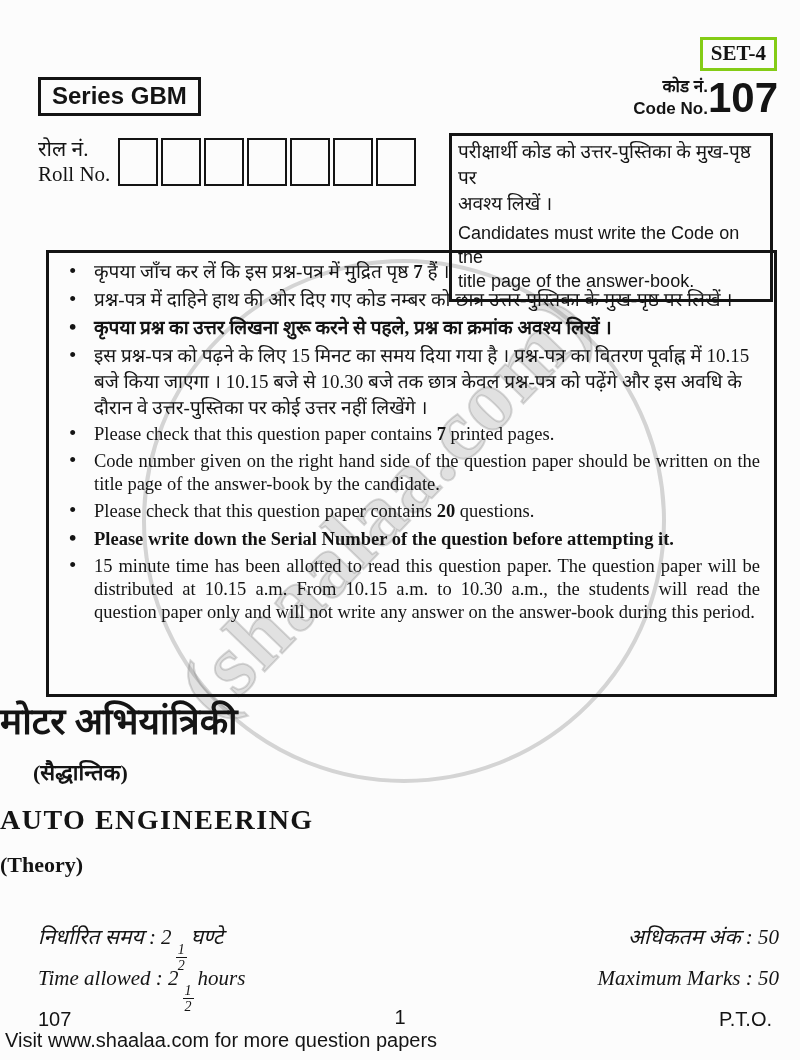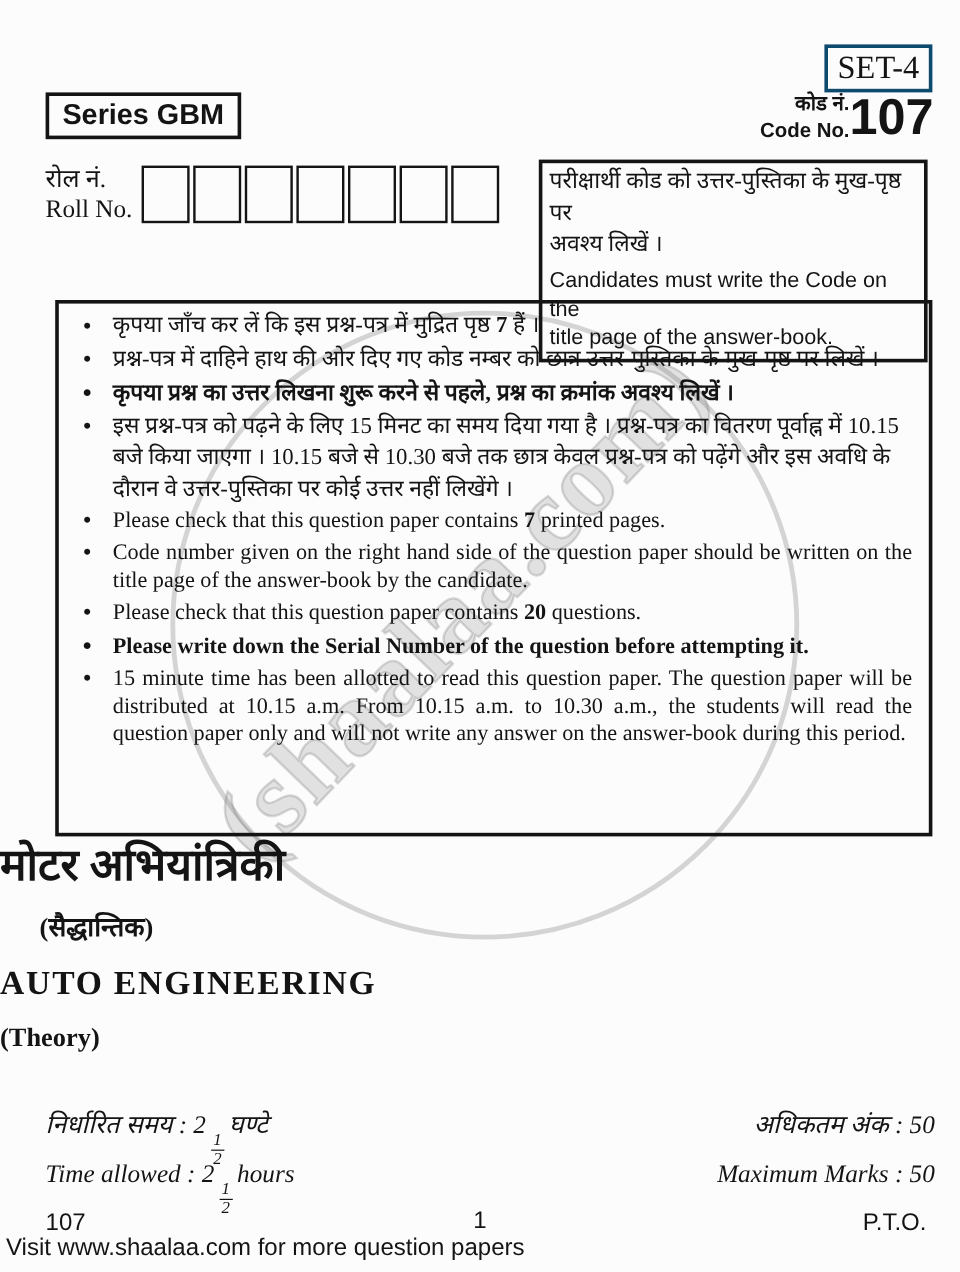--- a/index.html
+++ b/index.html
@@ -8,22 +8,22 @@
 
   
   #wm-ring{position:absolute;left:142px;top:259px;width:516px;height:516px;
            border:4px solid rgba(130,130,130,0.33);border-radius:50%;}
   #wm-text{position:absolute;left:75px;top:445px;width:620px;height:120px;line-height:120px;
            text-align:center;transform:rotate(-46deg);font-size:88px;font-weight:bold;
            letter-spacing:2px;color:rgba(120,120,120,0.20);
            -webkit-text-stroke:2px rgba(120,120,120,0.28);}
 
   
-  #set-box{position:absolute;top:37px;right:23px;border:3px solid #0c4a6e;
-           padding:1px 8px 2px;font-weight:normal;font-size:27px;background:#fcfcfc;}
+  #set-box{position:absolute;top:37px;right:23px;border:3px solid #84cc16;
+           padding:1px 8px 2px;font-weight:bold;font-size:21px;background:#fcfcfc;}
   #series-box{position:absolute;top:77px;left:38px;border:3px solid #141414;
               padding:2px 11px 3px;font-family:"Liberation Sans",sans-serif;
               font-weight:bold;font-size:24px;background:#fcfcfc;}
   #code-block{position:absolute;top:76px;right:22px;display:flex;align-items:center;gap:0;}
   #code-labels{text-align:right;font-family:"Liberation Sans",sans-serif;
                font-weight:bold;font-size:17px;line-height:22px;}
   #code-number{font-family:"Liberation Sans",sans-serif;font-weight:bold;font-size:42px;line-height:42px;}
 
   
   #roll-labels{position:absolute;left:38px;top:137px;font-size:21px;line-height:25px;}

